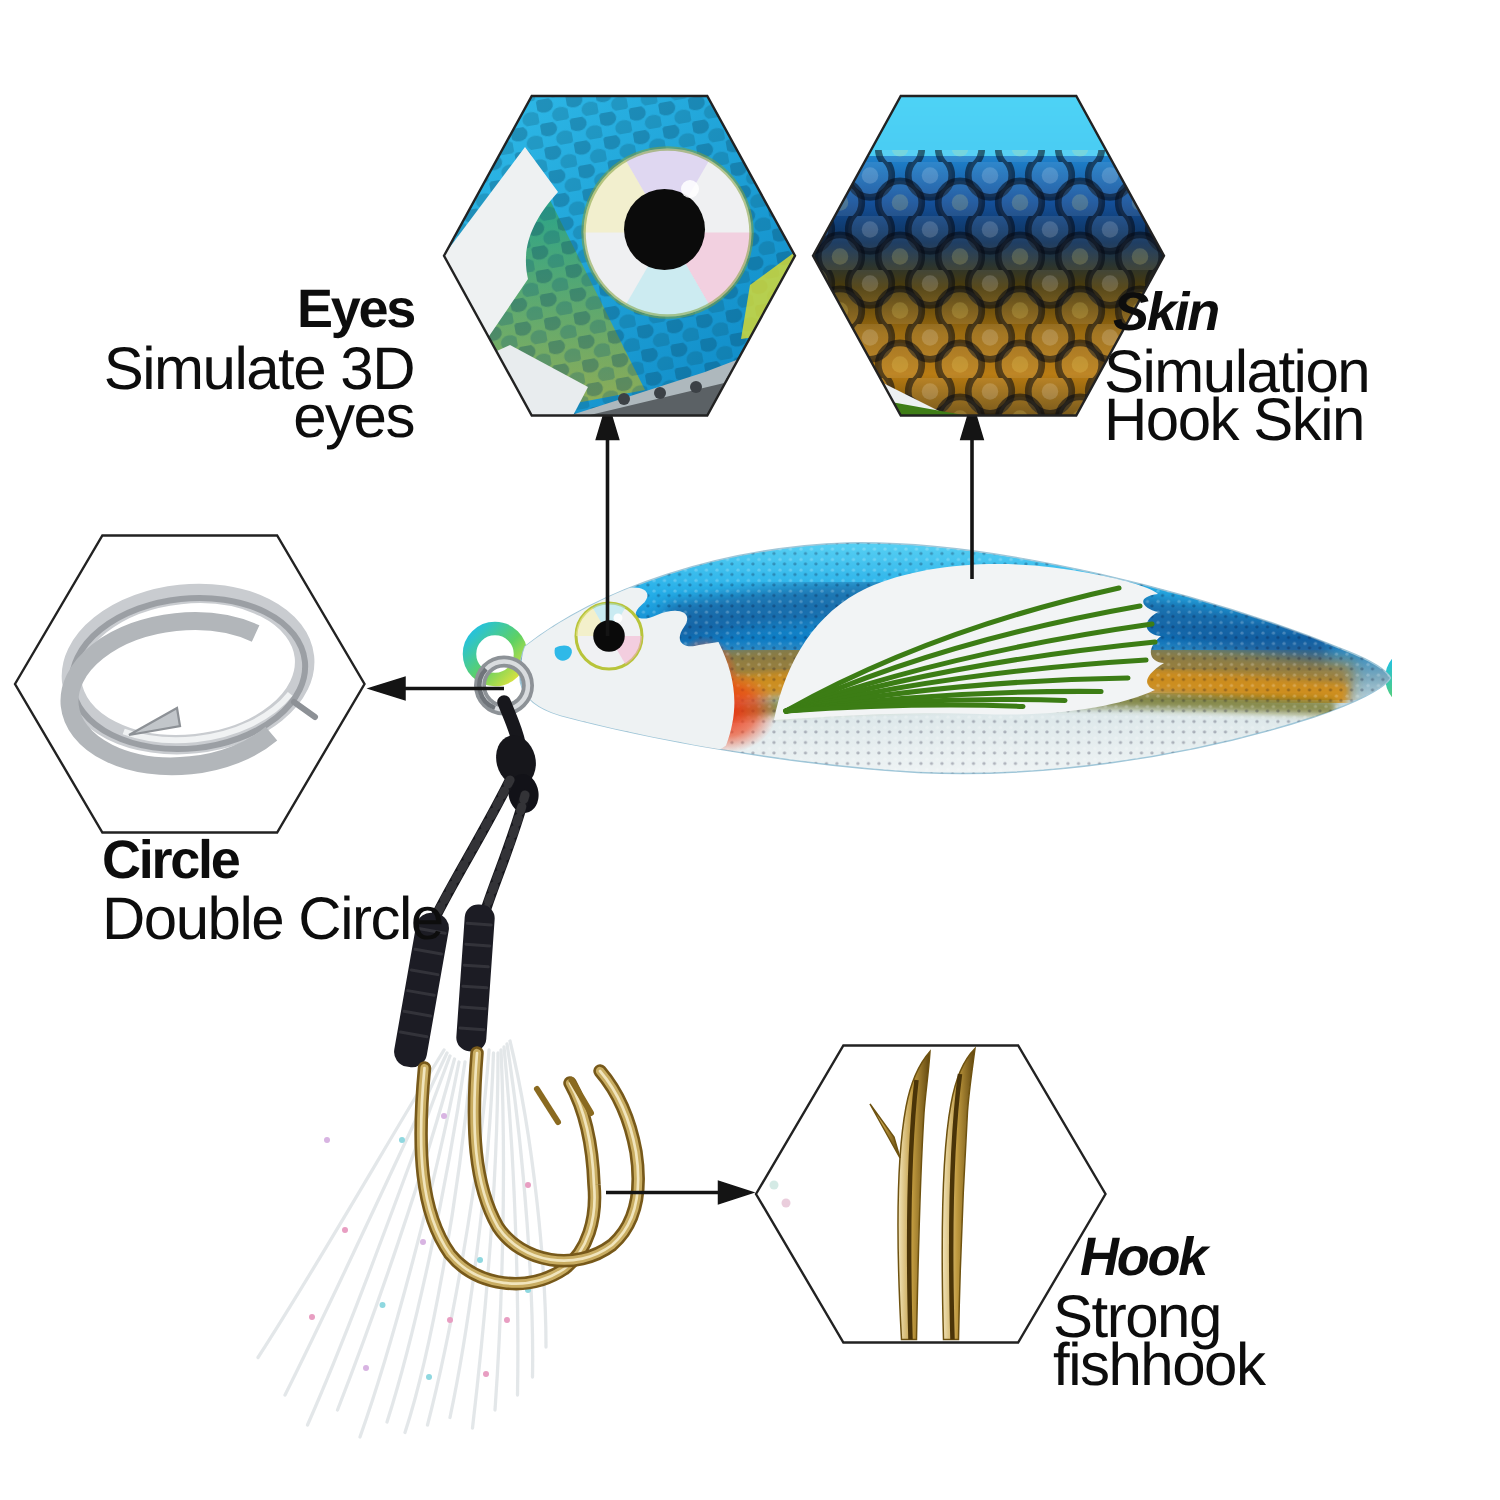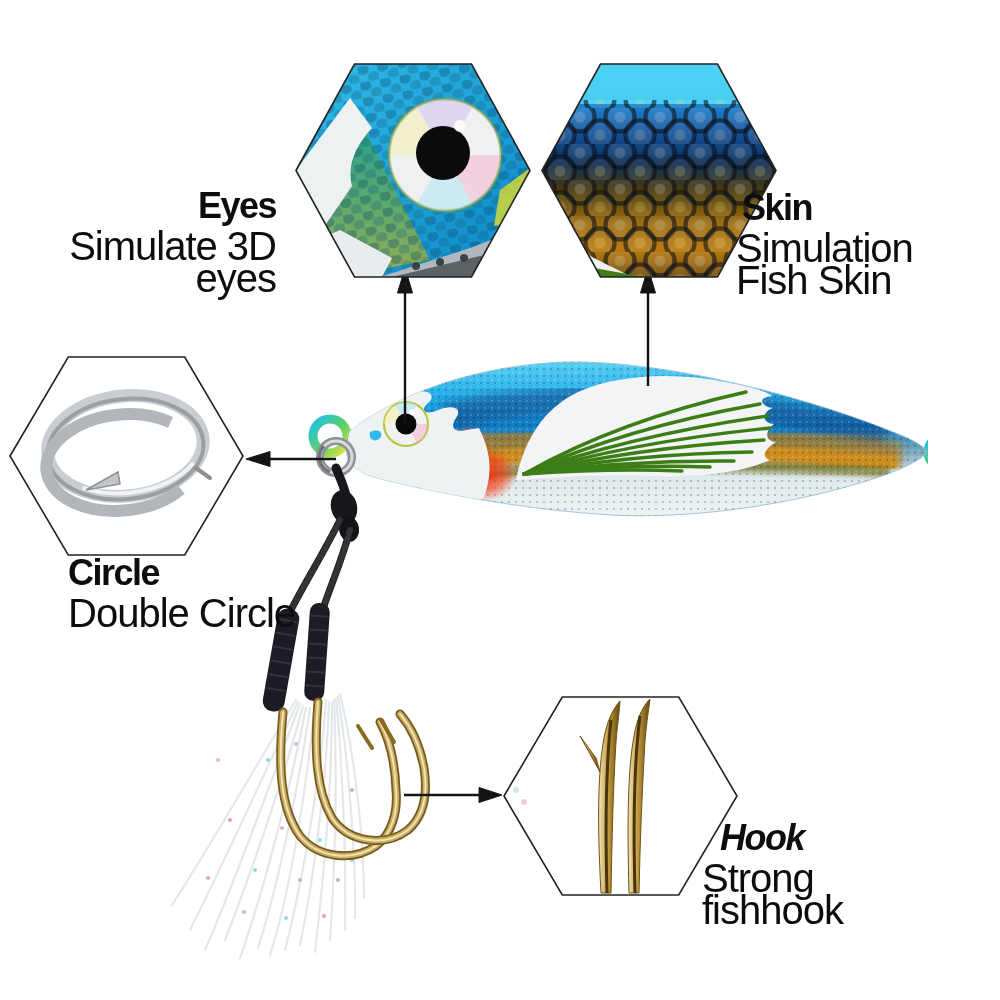--- a/index.html
+++ b/index.html
@@ -4,21 +4,21 @@
 <style>
   html,body{margin:0;padding:0;background:#fff;}
   .stage{position:relative;width:928px;height:1000px;background:#fff;overflow:hidden;
          font-family:"Liberation Sans","DejaVu Sans",sans-serif;}
   .stage svg{position:absolute;left:0;top:0;}
   .label{position:absolute;color:#0d0d0d;}
   .label .t{font-weight:700;font-size:36px;line-height:36px;letter-spacing:-1.5px;}
   .label .s{font-weight:400;font-size:40px;line-height:32px;letter-spacing:-1px;margin-top:6px;}
   .label-eyes{top:188px;right:652px;text-align:right;}
   .label-skin{top:190px;left:736px;}
-  .label-skin .t{margin-left:6px;}
+  .label-skin .t{margin-left:6px;font-style:italic;}
   .label-circle{top:555px;left:68px;}
   .label-hook{top:820px;left:702px;}
   .label-hook .t{margin-left:18px;font-style:italic;}
 </style>
 </head>
 <body style="background: rgb(255, 255, 255);">
 
 <div class="stage">
 <svg width="1000" height="1000" viewBox="0 0 1000 1000">
   <defs>
@@ -318,21 +318,21 @@
     <polygon points="504,796 562.25,697 678.75,697 737,796 678.75,895 562.25,895" fill="none" stroke="#222" stroke-width="1.6"></polygon>
   </g>
 </svg>
 
   <div class="label label-eyes" style="color: rgb(13, 13, 13);">
     <div class="t">Eyes</div>
     <div class="s">Simulate 3D eyes</div>
   </div>
   <div class="label label-skin" style="color: rgb(13, 13, 13);">
     <div class="t">Skin</div>
-    <div class="s">Simulation Fish Skin</div>
+    <div class="s">Simulation Hook Skin</div>
   </div>
   <div class="label label-circle" style="color: rgb(13, 13, 13);">
     <div class="t">Circle</div>
     <div class="s">Double Circle</div>
   </div>
   <div class="label label-hook" style="color: rgb(13, 13, 13);">
     <div class="t">Hook</div>
     <div class="s">Strong fishhook</div>
   </div>
 </div>

